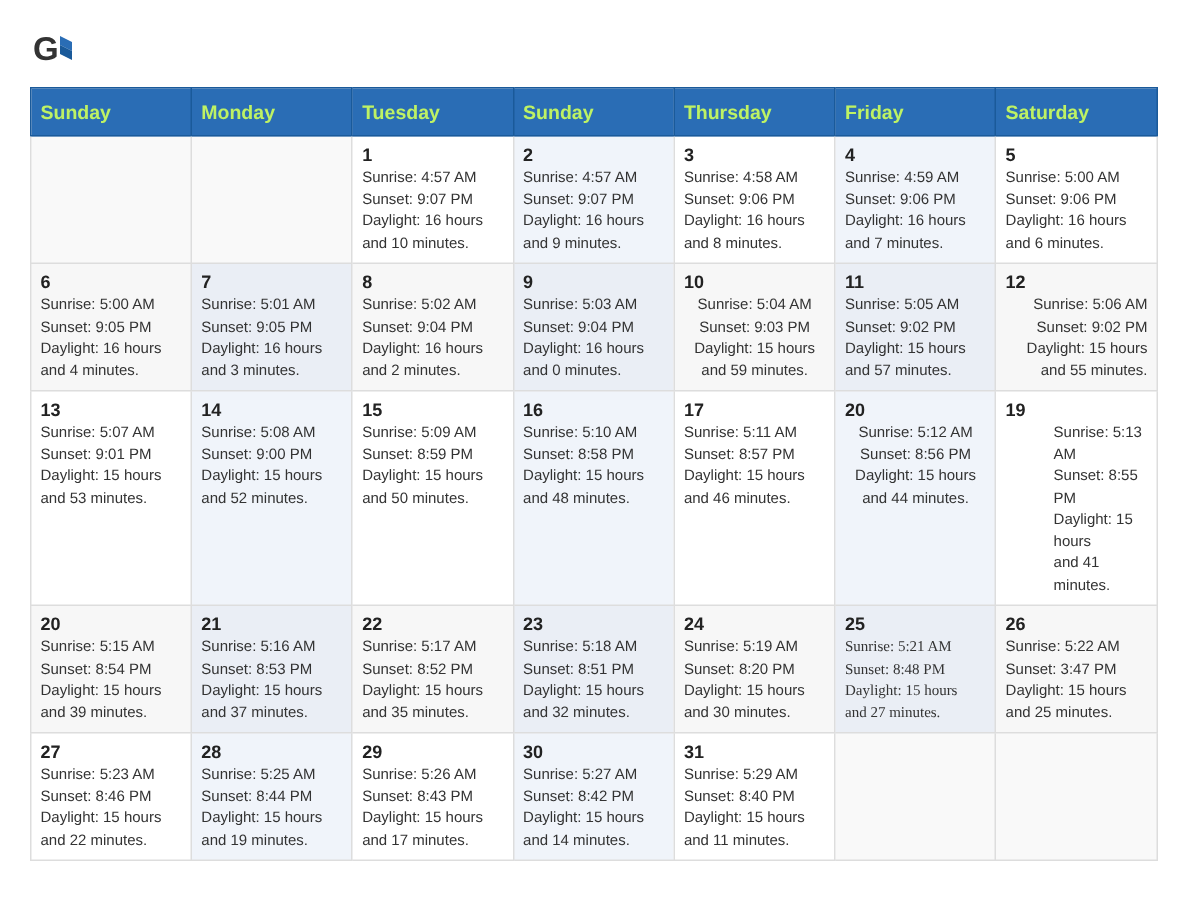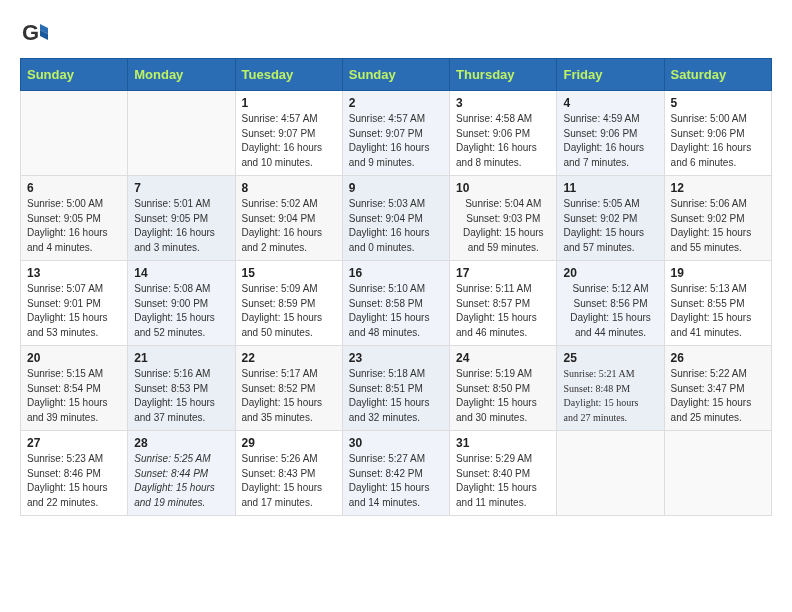--- a/index.html
+++ b/index.html
@@ -198,21 +198,21 @@
         </td>
         <td>
           <span class="day-number">11</span>
           <div class="day-detail" style="white-space: pre-line;">Sunrise: 5:05 AM
 Sunset: 9:02 PM
 Daylight: 15 hours
 and 57 minutes.</div>
         </td>
         <td>
           <span class="day-number">12</span>
-          <div class="day-detail" style="white-space: pre-line;">Sunrise: 5:06 AM
+          <div class="day-detail" style="white-space: pre-line; text-align: right;">Sunrise: 5:06 AM
 Sunset: 9:02 PM
 Daylight: 15 hours
 and 55 minutes.</div>
         </td>
       </tr>
       <tr>
         <td>
           <span class="day-number">13</span>
           <div class="day-detail" style="white-space: pre-line;">Sunrise: 5:07 AM
 Sunset: 9:01 PM
@@ -249,21 +249,21 @@
         </td>
         <td>
           <span class="day-number">20</span>
           <div class="day-detail" style="white-space: pre-line; text-align: center;">Sunrise: 5:12 AM
 Sunset: 8:56 PM
 Daylight: 15 hours
 and 44 minutes.</div>
         </td>
         <td>
           <span class="day-number">19</span>
-          <div class="day-detail" style="white-space: pre-line;">Sunrise: 5:13 AM
+          <div class="day-detail" style="white-space: pre-line; margin-left: 32px;">Sunrise: 5:13 AM
 Sunset: 8:55 PM
 Daylight: 15 hours
 and 41 minutes.</div>
         </td>
       </tr>
       <tr>
         <td>
           <span class="day-number">20</span>
           <div class="day-detail" style="white-space: pre-line;">Sunrise: 5:15 AM
 Sunset: 8:54 PM
@@ -287,21 +287,21 @@
         <td>
           <span class="day-number">23</span>
           <div class="day-detail" style="white-space: pre-line;">Sunrise: 5:18 AM
 Sunset: 8:51 PM
 Daylight: 15 hours
 and 32 minutes.</div>
         </td>
         <td>
           <span class="day-number">24</span>
           <div class="day-detail" style="white-space: pre-line;">Sunrise: 5:19 AM
-Sunset: 8:50 PM
+Sunset: 8:20 PM
 Daylight: 15 hours
 and 30 minutes.</div>
         </td>
         <td>
           <span class="day-number">25</span>
           <div class="day-detail" style="white-space: pre-line; font-family: Liberation Serif, serif;">Sunrise: 5:21 AM
 Sunset: 8:48 PM
 Daylight: 15 hours
 and 27 minutes.</div>
         </td>
@@ -316,21 +316,21 @@
       <tr>
         <td>
           <span class="day-number">27</span>
           <div class="day-detail" style="white-space: pre-line;">Sunrise: 5:23 AM
 Sunset: 8:46 PM
 Daylight: 15 hours
 and 22 minutes.</div>
         </td>
         <td>
           <span class="day-number">28</span>
-          <div class="day-detail" style="white-space: pre-line; font-style: italic;">Sunrise: 5:25 AM
+          <div class="day-detail" style="white-space: pre-line;">Sunrise: 5:25 AM
 Sunset: 8:44 PM
 Daylight: 15 hours
 and 19 minutes.</div>
         </td>
         <td>
           <span class="day-number">29</span>
           <div class="day-detail" style="white-space: pre-line;">Sunrise: 5:26 AM
 Sunset: 8:43 PM
 Daylight: 15 hours
 and 17 minutes.</div>

